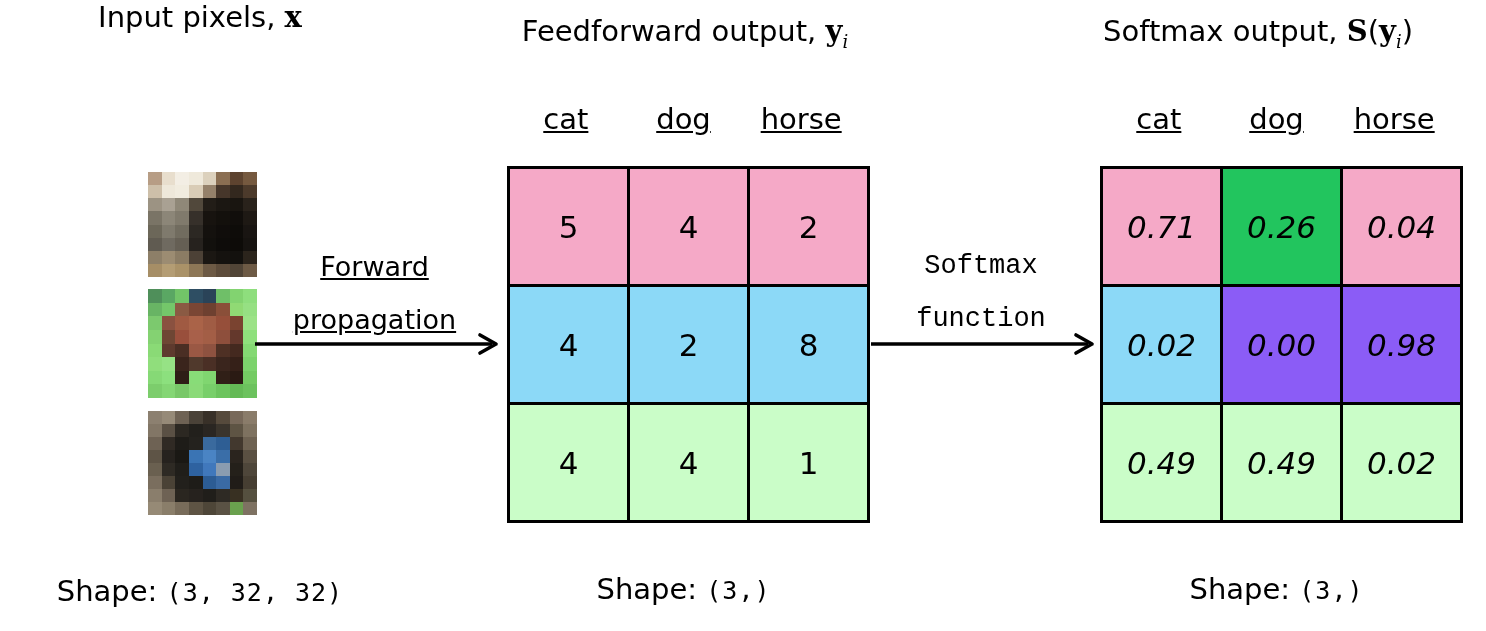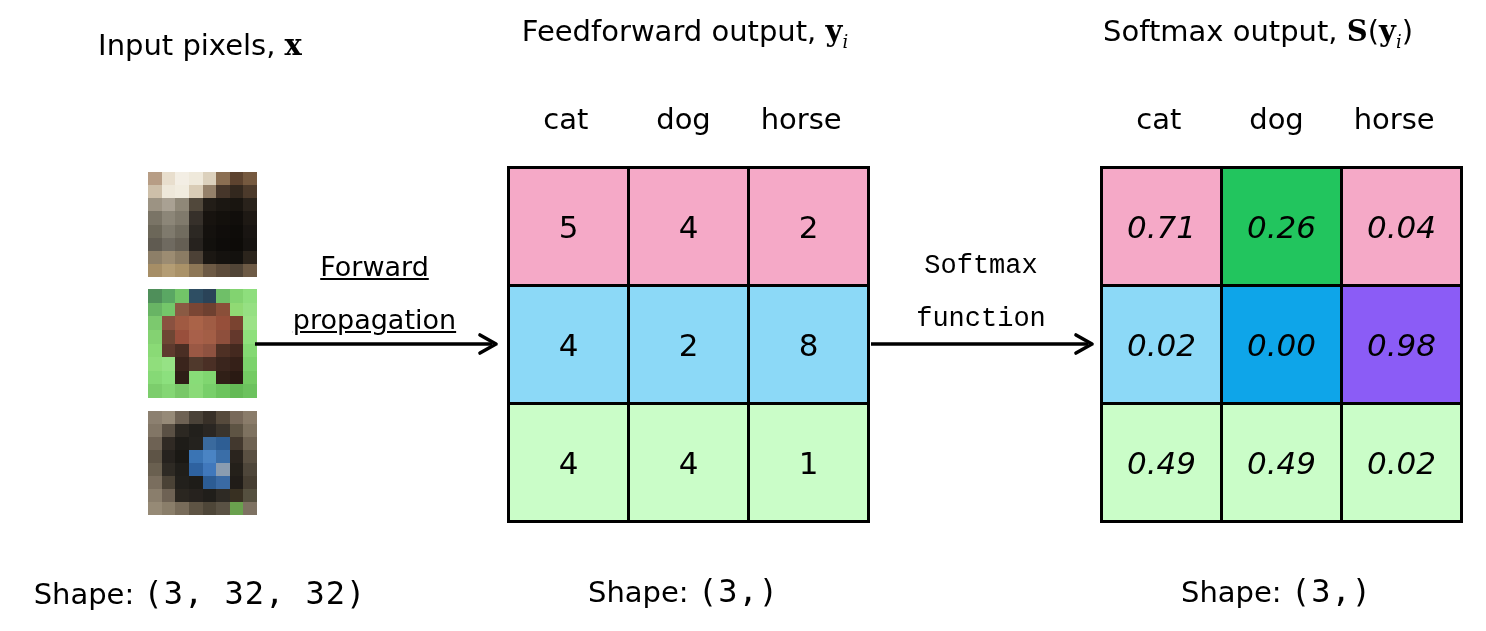--- a/index.html
+++ b/index.html
@@ -8,42 +8,42 @@
     width:1486px; height:631px;
     background:#ffffff;
     font-family:"DejaVu Sans", sans-serif;
     color:#000000;
     overflow:hidden;
   }
   .abs { position:absolute; }
   .title { font-size:29px; text-align:center; white-space:nowrap; }
   .math-bold { font-family:"DejaVu Serif", serif; font-weight:bold; }
   .math-sub { font-family:"DejaVu Serif", serif; font-style:italic; font-size:0.62em; }
-  .headers { display:flex; font-size:29px; }
+  .headers { display:flex; font-size:29px;text-decoration:underline; }
   .headers span { flex:1; text-align:center; }
   table.grid { border-collapse:collapse; table-layout:fixed; }
   table.grid td {
     border:3px solid #000;
     width:117px; height:115px;
     text-align:center; vertical-align:middle;
     font-size:31px;
     padding:0;
   }
   .arrow-label { font-size:27px; text-align:center; line-height:53px; white-space:nowrap; }
   .shape-caption { font-size:29px; text-align:center; white-space:nowrap; }
-  .mono { font-family:"DejaVu Sans Mono", monospace; font-size:32px; letter-spacing:1px; }
+  .mono { font-family:"DejaVu Sans Mono", monospace; font-size:25px; letter-spacing:1px; }
   .thumb { display:block; }
   .thumb svg { display:block; width:100%; height:100%; shape-rendering:crispEdges; }
 </style>
 </head>
 <body>
 
 <div id="figure">
 
-  <div class="abs title" style="left:0px; top:28px; width:400px;"><span>Input pixels, </span><span class="math-bold">x</span></div>
+  <div class="abs title" style="left:0px; top:0; width:400px;"><span>Input pixels, </span><span class="math-bold">x</span></div>
 
   <div class="abs title" style="left:455px; top:14px; width:460px;"><span>Feedforward output, </span><span class="math-bold">y</span><sub class="math-sub">i</sub></div>
 
   <div class="abs title" style="left:1030px; top:14px; width:456px;"><span>Softmax output, </span><span class="math-bold">S</span><span>(</span><span class="math-bold">y</span><sub class="math-sub">i</sub><span>)</span></div>
 
   <div class="abs thumb" style="left:148px; top:172px; width:109px; height:105px;">
     <svg viewBox="0 0 8 8" preserveAspectRatio="none">
         <rect x="0" y="0" width="1.03" height="1.03" fill="#b79d85"></rect>
         <rect x="1" y="0" width="1.03" height="1.03" fill="#e8decd"></rect>
         <rect x="2" y="0" width="1.03" height="1.03" fill="#f3eee4"></rect>
@@ -297,21 +297,21 @@
   </div>
   <table class="grid abs" style="left:1100px; top:166px;font-style:italic;">
     <tbody>
         <tr>
       <td style="background-color: rgb(245, 169, 199);">0.71</td>
       <td style="background-color: #22c55e;">0.26</td>
       <td style="background-color: rgb(245, 169, 199);">0.04</td>
     </tr>
     <tr>
       <td style="background-color: rgb(140, 217, 247);">0.02</td>
-      <td style="background-color: #0ea5e9;">0.00</td>
+      <td style="background-color: #8b5cf6;">0.00</td>
       <td style="background-color: #8b5cf6;">0.98</td>
     </tr>
     <tr>
       <td style="background-color: rgb(202, 253, 200);">0.49</td>
       <td style="background-color: rgb(202, 253, 200);">0.49</td>
       <td style="background-color: rgb(202, 253, 200);">0.02</td>
     </tr>
   </tbody>
     </table>
 

